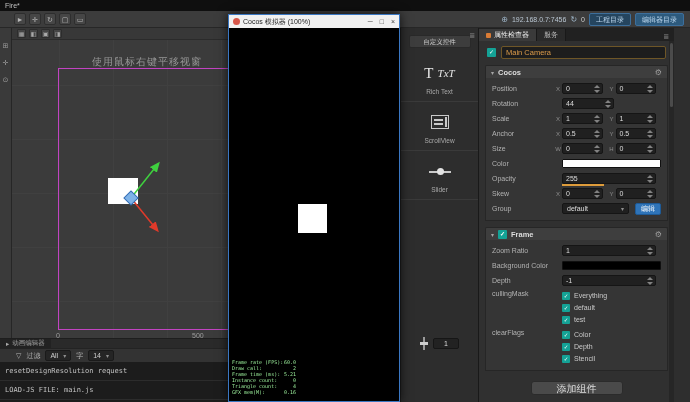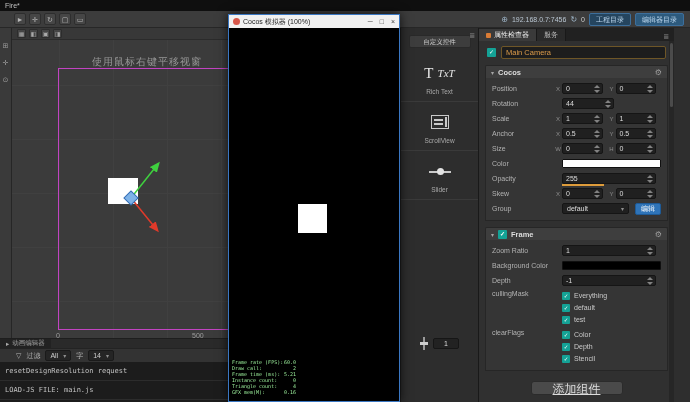--- a/index.html
+++ b/index.html
@@ -115,21 +115,21 @@
   .selbox{width:86px;height:11px;background:#202020;border:1px solid #151515;border-radius:2px;display:flex;
           align-items:center;padding:0 4px;box-sizing:border-box;color:#ddd;}
   .selbox .dd{margin-left:auto;}
   .editbtn{margin-left:6px;width:34px;height:12px;background:#2f74b8;border:1px solid #1e5a96;border-radius:2px;
            color:#fff;font-size:7px;line-height:10px;text-align:center;box-sizing:border-box;}
   .cbcol{display:flex;flex-direction:column;gap:1px;}
   .cbrow{display:flex;align-items:center;gap:4px;height:11px;color:#c9c9c9;font-size:7px;}
   .cb2{width:8px;height:8px;background:#14a296;border-radius:1px;color:#fff;font-size:5.5px;line-height:8px;
        text-align:center;flex:none;}
   .addbtn{display:block;margin:10px auto 0;width:92px;height:14px;background:#4a4a4a;border:1px solid #2b2b2b;
-          border-radius:3px;color:#dcdcdc;font-size:12px;line-height:12px;text-align:center;box-sizing:border-box;text-decoration:underline;}
+          border-radius:3px;color:#dcdcdc;font-size:10px;line-height:12px;text-align:center;box-sizing:border-box;}
   .iscroll{position:absolute;right:0;top:13px;bottom:0;width:5px;background:#262626;}
   .iscroll .thumb{width:3px;height:64px;background:#4b4b4b;margin:2px auto 0;border-radius:2px;}
   
   .sim{position:absolute;left:228px;top:14px;width:172px;height:388px;background:#000;
        border:1px solid #3a77c2;box-shadow:0 0 10px rgba(0,0,0,.75);z-index:40;box-sizing:border-box;}
   .simtitle{height:13px;background:#f1f1f1;display:flex;align-items:center;gap:3px;padding:0 4px;box-sizing:border-box;}
   .simlogo{width:7px;height:7px;border-radius:50%;background:#d8574a;flex:none;}
   .simname{color:#1c1c1c;font-size:7px;white-space:nowrap;}
   .simbtns{margin-left:auto;display:flex;gap:7px;color:#3f3f3f;font-size:7px;}
   .screen{position:relative;width:100%;height:373px;background:#000;}

